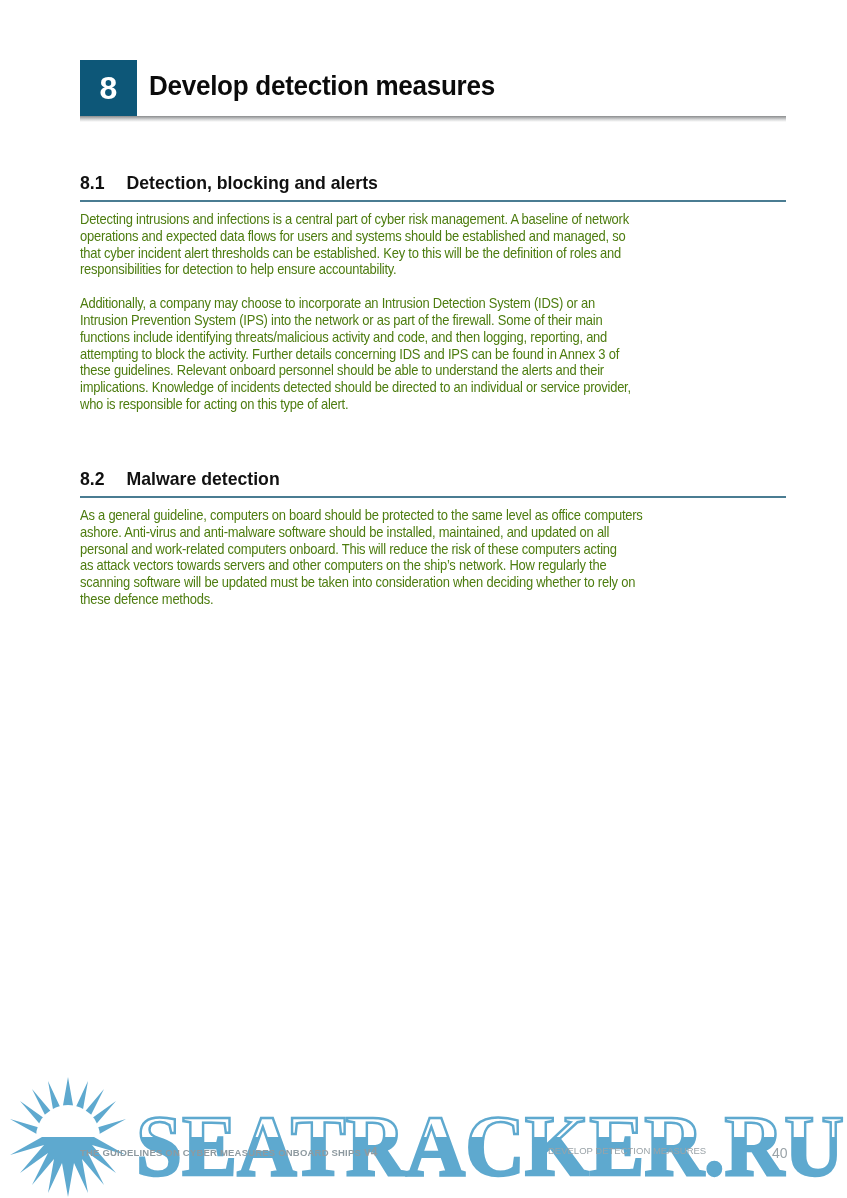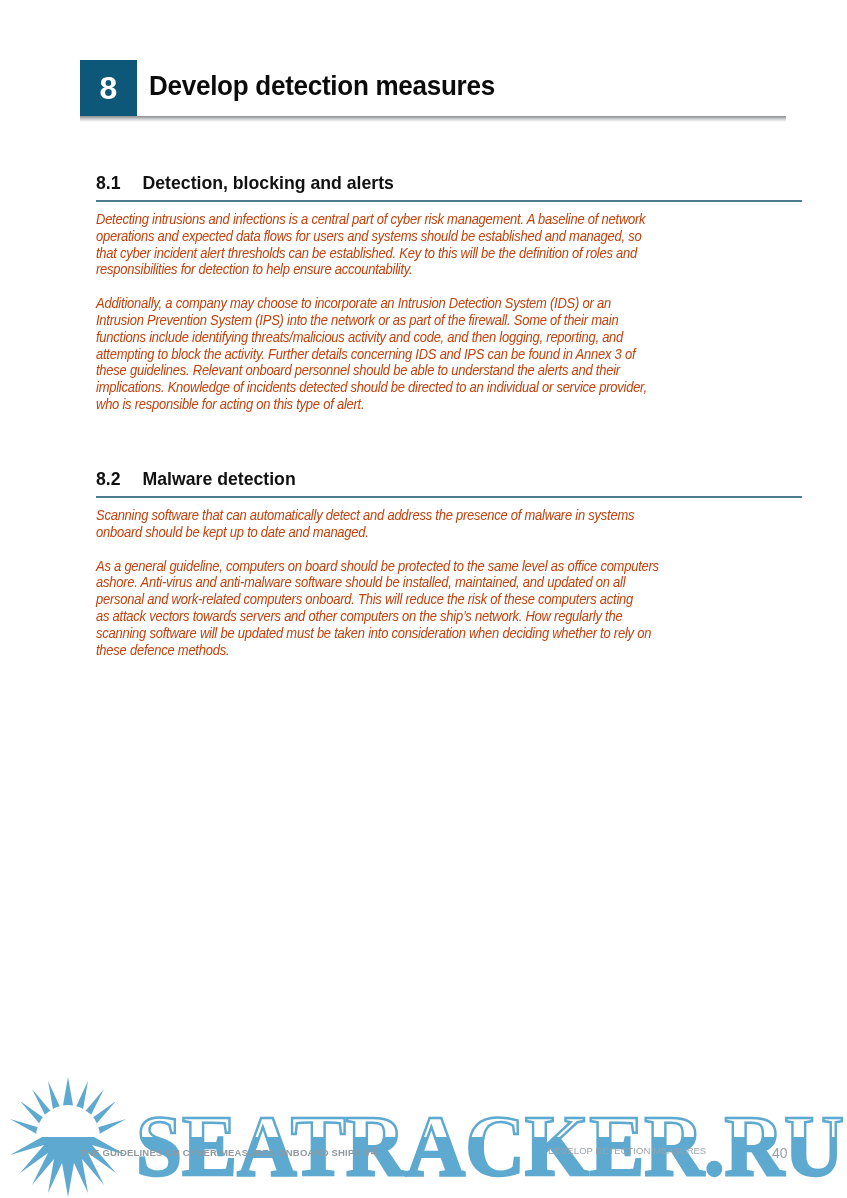--- a/index.html
+++ b/index.html
@@ -5,27 +5,27 @@
   html, body { margin:0; padding:0; background:#ffffff; }
   body { width:847px; height:1198px; position:relative; overflow:hidden;
          font-family:"Liberation Sans", sans-serif; color:#111; }
   .chapter { position:absolute; left:80px; top:60px; width:706px; height:56px; }
   .chapter-num { position:absolute; left:0; top:0; width:57px; height:56px; background:#0d5778;
                  color:#fff; font-weight:bold; font-size:32px; line-height:56px; text-align:center; }
   .chapter-title { position:absolute; left:69px; top:10px; font-weight:bold; font-size:28px;
                    letter-spacing:-0.3px; color:#0b0b0b; white-space:nowrap; transform:scaleX(0.93); transform-origin:left; }
   .chapter-rule { position:absolute; left:0; top:56px; width:706px; height:6px;
                   background:linear-gradient(#8a8c8d, #d8d9da 60%, #ffffff); }
-  .section { position:absolute; left:96px; width:706px; }
+  .section { position:absolute; left:80px; width:706px; }
   .section h2 { margin:0; font-size:19px; font-weight:bold; color:#111; height:24px; line-height:24px;
                 white-space:nowrap; transform:scaleX(0.93); transform-origin:left; }
   .section h2 .num { display:inline-block; width:50px; }
   .section .rule { height:2px; background:#4a7c92; margin-top:5px; margin-bottom:9px; }
   .para { font-size:14.4px; line-height:16.8px; margin:0 0 17px 0; letter-spacing:-0.25px;
-          color:#c2410c;font-style:italic; }
+          color:#4d7c0f; }
   .para span { display:block; white-space:nowrap; transform:scaleX(0.9); transform-origin:left; }
   .watermark { position:absolute; left:8px; top:1075px; width:793px; height:123px; }
   .footer-left { position:absolute; left:80px; top:1145px; font-size:9.5px; font-weight:bold; color:#8e9aa0;
                  letter-spacing:0.2px; white-space:nowrap; }
   .footer-left .ver { font-weight:bold; font-size:12px;margin-top:46px; }
   .footer-mid { position:absolute; left:548px; top:1145px; font-size:9.5px; color:#9aa3a8; white-space:nowrap; }
   .footer-page { position:absolute; left:772px; top:1145px; font-size:14px; color:#9aa3a8; }
 </style>
 </head>
 <body>
@@ -57,24 +57,20 @@
     <span>who is responsible for acting on this type of alert.</span>
   </div>
 </div>
 
 <div class="section" style="top:467px;">
   <h2>
     <span class="num">8.2</span><span>Malware detection</span>
   </h2>
   <div class="rule"></div>
   <div class="para">
-    <span>Scanning software that can automatically detect and address the presence of malware in systems</span>
-    <span>onboard should be kept up to date and managed.</span>
-  </div>
-  <div class="para">
     <span>As a general guideline, computers on board should be protected to the same level as office computers</span>
     <span>ashore. Anti-virus and anti-malware software should be installed, maintained, and updated on all</span>
     <span>personal and work-related computers onboard. This will reduce the risk of these computers acting</span>
     <span>as attack vectors towards servers and other computers on the ship’s network. How regularly the</span>
     <span>scanning software will be updated must be taken into consideration when deciding whether to rely on</span>
     <span>these defence methods.</span>
   </div>
 </div>
 
 <div class="watermark">

